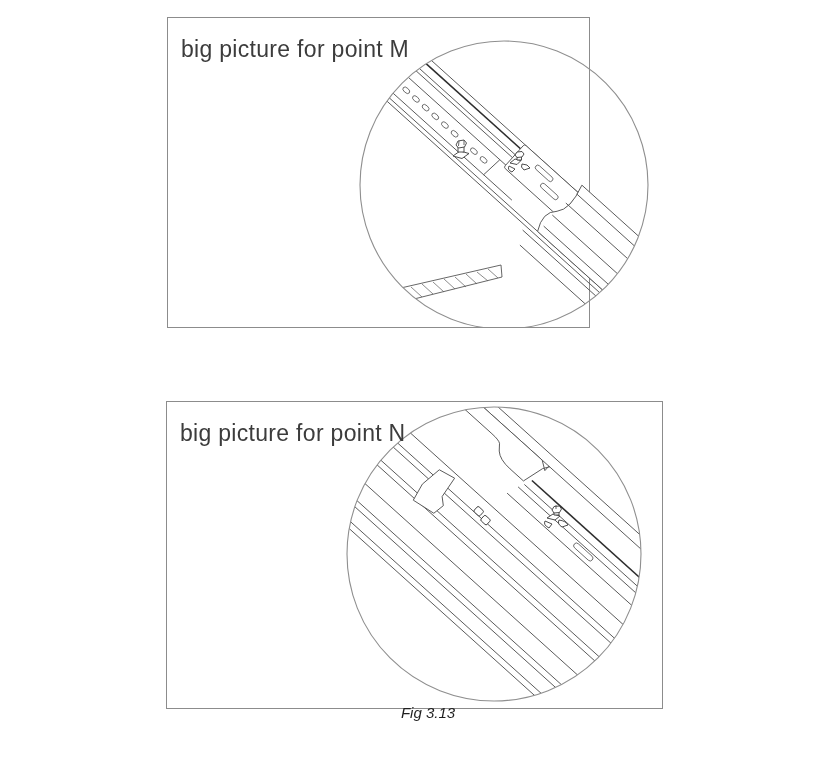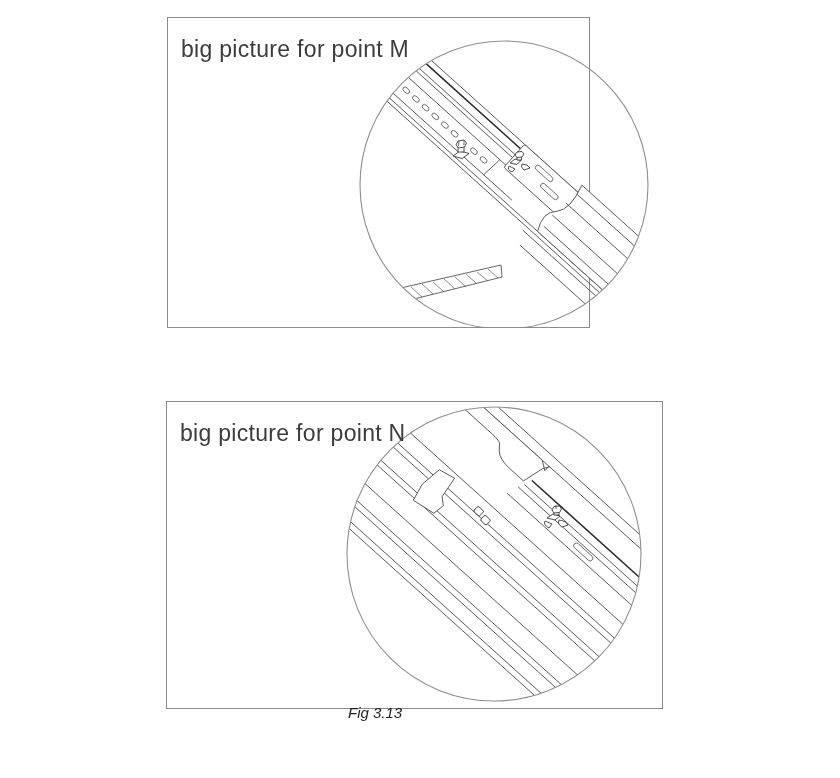--- a/index.html
+++ b/index.html
@@ -11,21 +11,21 @@
     position:absolute;background:#ffffff;border:1px solid #8c8c8c;box-sizing:border-box;
   }
   .panel-m{left:167px;top:17px;width:423px;height:311px;}
   .panel-n{left:166px;top:373px;width:497px;height:308px;margin-top:28px;}
   .panel-title{
     position:absolute;left:13px;top:18px;margin:0;
     font-size:23px;font-weight:400;color:#3c3c3c;letter-spacing:0.3px;
   }
   .drawing{position:absolute;left:0;top:0;}
   .caption{
-    position:absolute;left:348px;top:704px;width:160px;text-align:left;
+    position:absolute;left:348px;top:704px;width:160px;text-align:center;
     font-size:15px;font-style:italic;color:#1f1f1f;
   }
   svg .thin{stroke:#565656;stroke-width:0.9;fill:none;}
   svg .dark{stroke:#2e2e2e;stroke-width:1.6;fill:none;}
   svg .lens{stroke:#8f8f8f;stroke-width:1.1;fill:none;}
   svg .face{fill:#ffffff;stroke:#565656;stroke-width:0.9;}
   svg .hole{fill:#ffffff;stroke:#565656;stroke-width:0.8;}
   svg .hw{fill:#ffffff;stroke:#3a3a3a;stroke-width:0.9;}
   svg .hatch{stroke:#5a5a5a;stroke-width:0.7;}
 </style>

